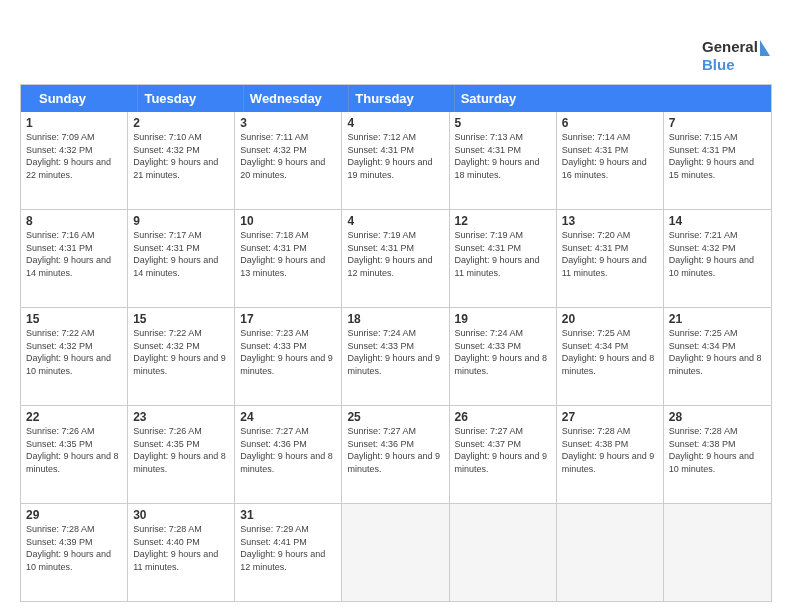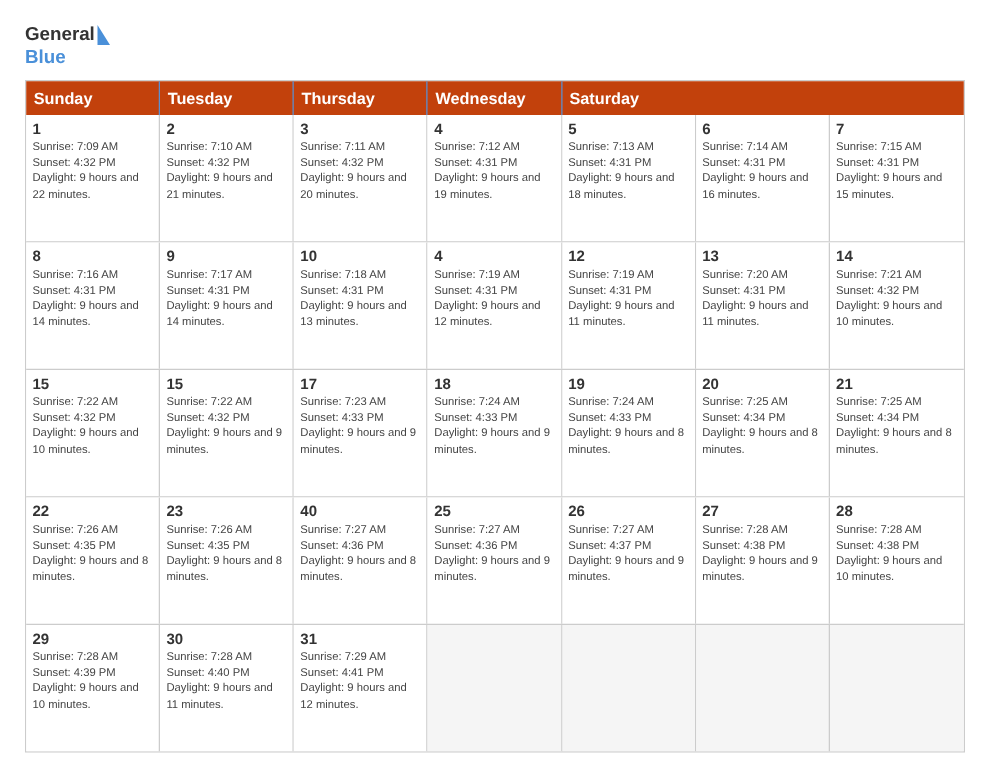--- a/index.html
+++ b/index.html
@@ -12,23 +12,24 @@
     }
     .page {
       width: 792px;
       height: 612px;
       padding: 16px 20px 10px 20px;
       display: flex;
       flex-direction: column;
     }
     .header {
       display: flex;
-      justify-content: flex-start;
+      justify-content: flex-end;
       align-items: flex-start;
       margin-bottom: 8px;
+      margin-top: 20px;
     }
     .logo {
       display: flex;
       align-items: center;
       gap: 4px;
     }
     .title-block {
       text-align: right;
     }
     .main-title {
@@ -43,21 +44,22 @@
     }
     .calendar {
       flex: 1;
       display: flex;
       flex-direction: column;
       border: 1px solid #ccc;
     }
     .cal-header-row {
       display: grid;
       grid-template-columns: repeat(7, 1fr);
-      background: #c2410c;
+      background: #3b82f6;
+      padding-left: 12px;
     }
     .cal-header-cell {
       color: #fff;
       font-weight: bold;
       font-size: 13px;
       padding: 6px 6px;
       text-align: left;
       border-right: 1px solid #5a8fd1;
     }
     .cal-header-cell:last-child { border-right: none; }
@@ -112,22 +114,22 @@
     <div class="title-block">
       <div class="main-title"></div>
       <div class="subtitle"></div>
     </div>
   </div>
 
   <div class="calendar">
     <div class="cal-header-row" id="cal-header">
         <div class="cal-header-cell">Sunday</div>
         <div class="cal-header-cell">Tuesday</div>
+        <div class="cal-header-cell">Wednesday</div>
         <div class="cal-header-cell">Thursday</div>
-        <div class="cal-header-cell">Wednesday</div>
         <div class="cal-header-cell">Saturday</div>
       </div>
     <div class="cal-body" id="cal-body">
         <div class="cal-row">
           <div class="cal-cell">
             <span class="day-num">1</span>
             <div class="day-info">Sunrise: 7:09 AM<br>Sunset: 4:32 PM<br>Daylight: 9 hours and 22 minutes.</div>
           </div>
           <div class="cal-cell">
             <span class="day-num">2</span>
@@ -217,21 +219,21 @@
         <div class="cal-row">
           <div class="cal-cell">
             <span class="day-num">22</span>
             <div class="day-info">Sunrise: 7:26 AM<br>Sunset: 4:35 PM<br>Daylight: 9 hours and 8 minutes.</div>
           </div>
           <div class="cal-cell">
             <span class="day-num">23</span>
             <div class="day-info">Sunrise: 7:26 AM<br>Sunset: 4:35 PM<br>Daylight: 9 hours and 8 minutes.</div>
           </div>
           <div class="cal-cell">
-            <span class="day-num">40</span>
+            <span class="day-num">24</span>
             <div class="day-info">Sunrise: 7:27 AM<br>Sunset: 4:36 PM<br>Daylight: 9 hours and 8 minutes.</div>
           </div>
           <div class="cal-cell">
             <span class="day-num">25</span>
             <div class="day-info">Sunrise: 7:27 AM<br>Sunset: 4:36 PM<br>Daylight: 9 hours and 9 minutes.</div>
           </div>
           <div class="cal-cell">
             <span class="day-num">26</span>
             <div class="day-info">Sunrise: 7:27 AM<br>Sunset: 4:37 PM<br>Daylight: 9 hours and 9 minutes.</div>
           </div>

